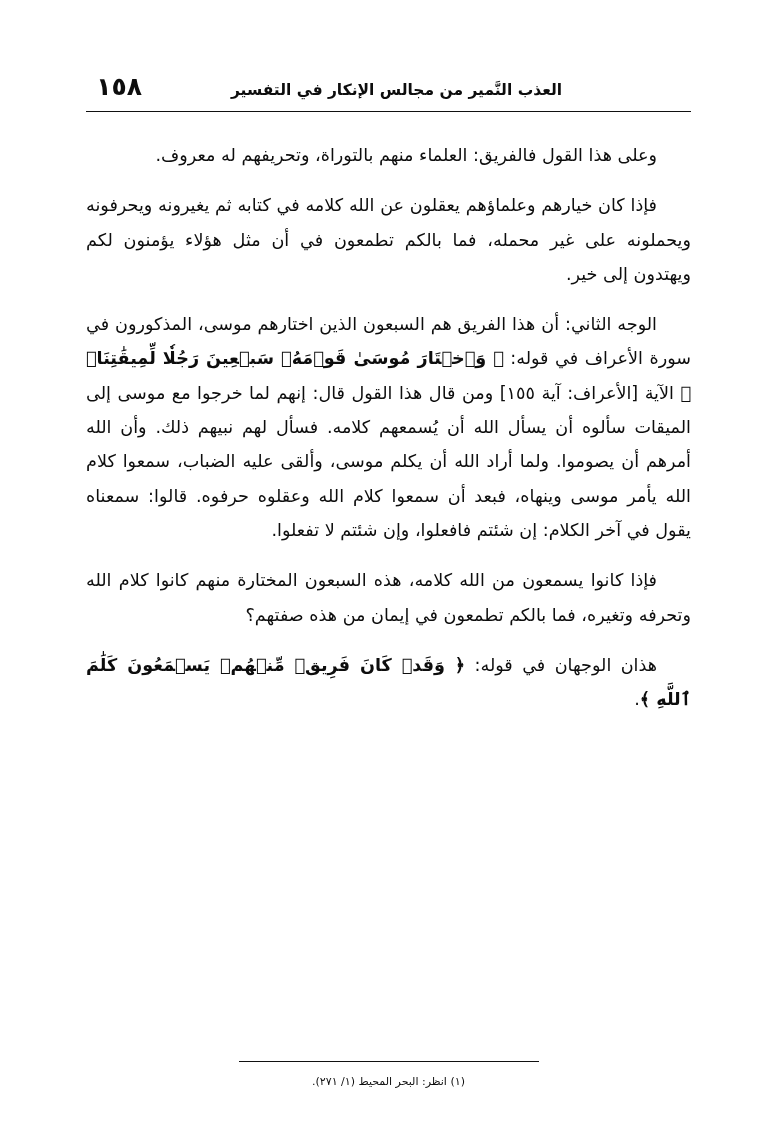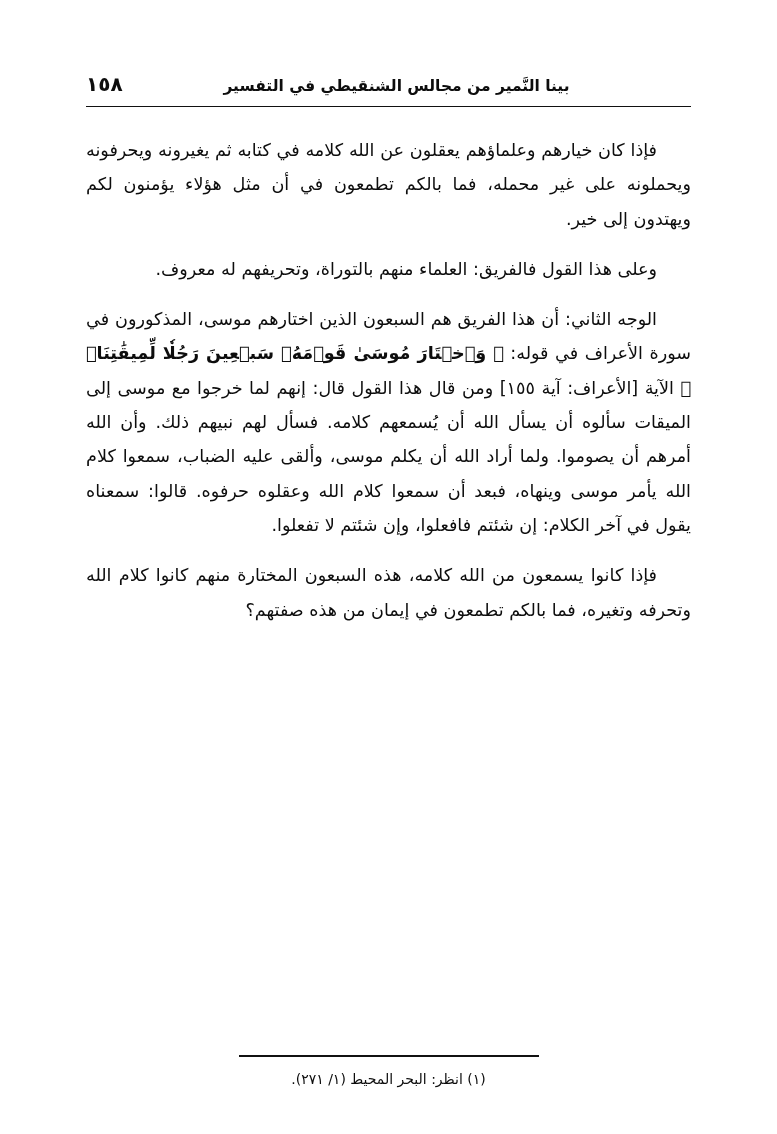--- a/index.html
+++ b/index.html
@@ -36,25 +36,25 @@
   .header-title {
     font-size: 15.5px;
     font-weight: 700;
     letter-spacing: 0px;
     white-space: nowrap;
     flex: 1;
     text-align: center;
     padding-right: 40px;
   }
   .page-number {
-    font-size: 20px;
+    font-size: 25px;
     font-weight: 700;
     white-space: nowrap;
     min-width: 56px;
-    text-align: left;
+    text-align: right;
     direction: rtl;
   }
   
   .body {
     font-size: 17.6px;
     line-height: 1.95;
     text-align: justify;
     text-justify: inter-word;
   }
   p.para {
@@ -72,50 +72,51 @@
     right: 86px;
     bottom: 42px;
   }
   .footnote-rule {
     width: 300px;
     height: 1.6px;
     background: #111;
     margin: 0 auto 10px auto;
   }
   .footnote {
-    font-size: 14px;
+    font-size: 11px;
     line-height: 1.8;
     text-align: center;
     margin: 0;
   }
   sup.fn {
     font-size: 11px;
     vertical-align: super;
   }
 </style>
 </head>
 <body>
 
 <div class="page">
 
   <div class="header">
-    <div class="header-title">بينا النَّمير من مجالس الشنقيطي في التفسير</div>
+    <div class="header-title">العذب النَّمير من مجالس الإنكار في التفسير</div>
     <div class="page-number">١٥٨</div>
   </div>
 
   <div class="body">
 
+    <p class="para">وعلى هذا القول فالفريق: العلماء منهم بالتوراة، وتحريفهم له معروف.</p>
+
     <p class="para">فإذا كان خيارهم وعلماؤهم يعقلون عن الله كلامه في كتابه ثم يغيرونه ويحرفونه ويحملونه على غير محمله، فما بالكم تطمعون في أن مثل هؤلاء يؤمنون لكم ويهتدون إلى خير.</p>
-
-    <p class="para">وعلى هذا القول فالفريق: العلماء منهم بالتوراة، وتحريفهم له معروف.</p>
 
     <p class="para"><span>الوجه الثاني: أن هذا الفريق هم السبعون الذين اختارهم موسى، المذكورون في سورة الأعراف في قوله: </span><span class="quran">﴿ وَٱخۡتَارَ مُوسَىٰ قَوۡمَهُۥ سَبۡعِينَ رَجُلٗا لِّمِيقَٰتِنَاۖ ﴾</span><span> الآية [الأعراف: آية ١٥٥] ومن قال هذا القول قال: إنهم لما خرجوا مع موسى إلى الميقات سألوه أن يسأل الله أن يُسمعهم كلامه. فسأل لهم نبيهم ذلك. وأن الله أمرهم أن يصوموا. ولما أراد الله أن يكلم موسى، وألقى عليه الضباب، سمعوا كلام الله يأمر موسى وينهاه، فبعد أن سمعوا كلام الله وعقلوه حرفوه. قالوا: سمعناه يقول في آخر الكلام: إن شئتم فافعلوا، وإن شئتم لا تفعلوا.</span></p>
 
     <p class="para">فإذا كانوا يسمعون من الله كلامه، هذه السبعون المختارة منهم كانوا كلام الله وتحرفه وتغيره، فما بالكم تطمعون في إيمان من هذه صفتهم؟</p>
 
+    <p class="para"><span>هذان الوجهان في قوله: </span><span class="quran">﴿ وَقَدۡ كَانَ فَرِيقٞ مِّنۡهُمۡ يَسۡمَعُونَ كَلَٰمَ ٱللَّهِ ﴾</span><span>.</span></p>
 
 
   </div>
 
   <div class="footnote-wrap">
     <div class="footnote-rule"></div>
     <p class="footnote">(١) انظر: البحر المحيط (١/ ٢٧١).</p>
   </div>
 
 </div>

